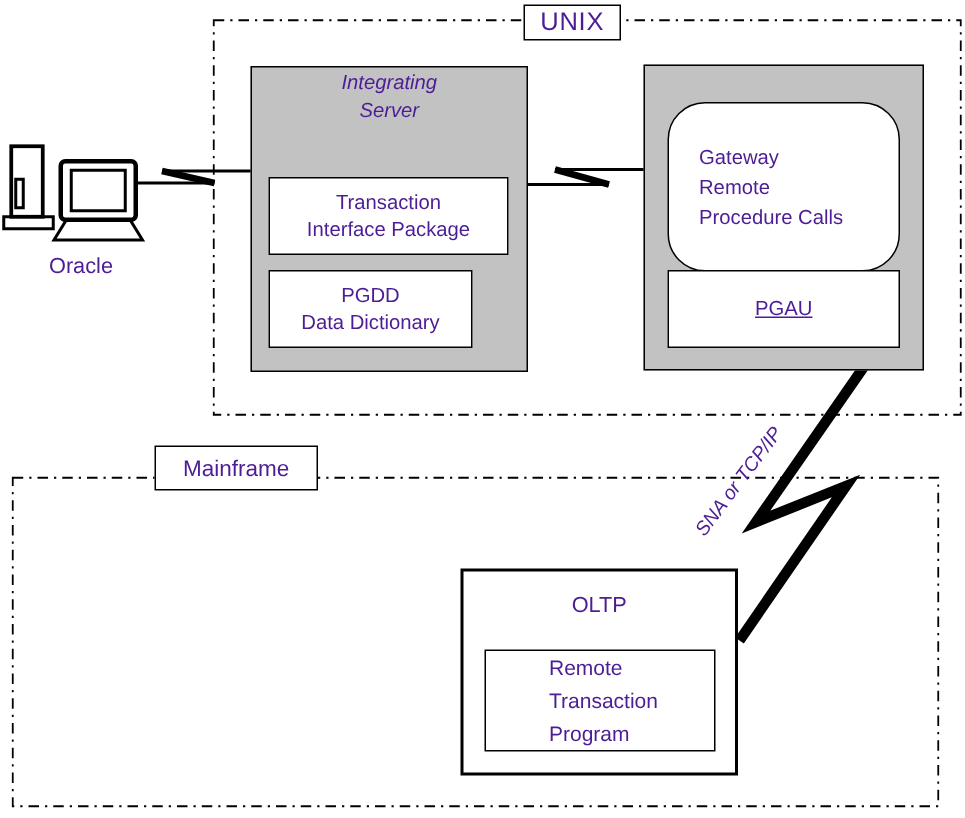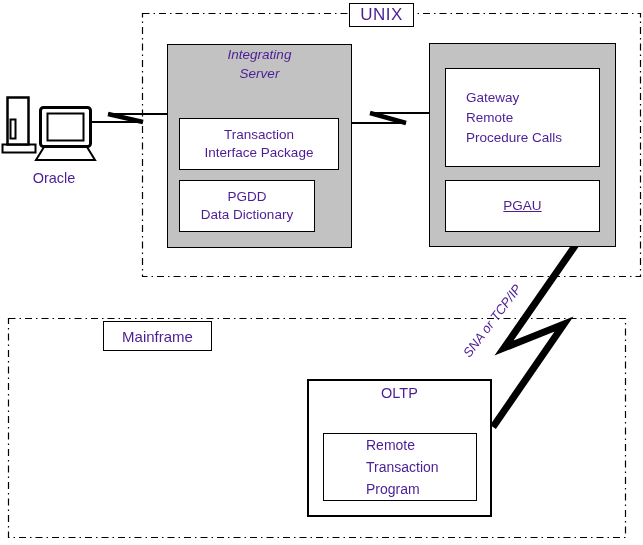--- a/index.html
+++ b/index.html
@@ -73,35 +73,35 @@
   <div class="abs graybox" style="left: 167px; top: 44px; width: 185px; height: 204px; background: rgb(194, 194, 194);">
     <div class="title-center" style="font-style:italic;">Integrating
 Server</div>
     <div class="abs whitebox" style="left:11px;top:73px;width:160px;height:52px;">Transaction
 Interface Package</div>
     <div class="abs whitebox" style="left:11px;top:135px;width:136px;height:52px;">PGDD
 Data Dictionary</div>
   </div>
 
   <div class="abs graybox" style="left: 429px; top: 43px; width: 187px; height: 204px; background: rgb(194, 194, 194);">
-    <div class="abs whitebox leftalign" style="left:15px;top:24px;width:155px;height:99px;padding-left:20px;line-height:20px;">Gateway
+    <div class="abs whitebox leftalign" style="left:15px;top:24px;width:155px;height:113px;padding-left:20px;line-height:20px;border-radius:25px;">Gateway
 Remote
 Procedure Calls</div>
     <div class="abs whitebox" style="left:15px;top:136px;width:155px;height:52px;text-decoration:underline;">PGAU</div>
   </div>
 
 
   <div class="abs" style="left:18px;top:170px;width:72px;text-align:center;font-size:14.5px;">Oracle</div>
 
-  <div class="abs labelbox" style="left:103px;top:321px;width:109px;height:30px;">
+  <div class="abs labelbox" style="left:103px;top:297px;width:109px;height:30px;">
     <span class="mainframe-text">Mainframe</span>
   </div>
 
   <div class="abs sna-label" style="left:466px;top:348px;">SNA or TCP/IP</div>
 
   <div class="abs oltp-outer" style="left:307px;top:379px;width:185px;height:138px;">
-    <div style="text-align:center;margin-top:4px;font-size:14.5px;">OLTP</div>
+    <div style="text-align:center;margin-top:15px;font-size:14.5px;">OLTP</div>
     <div class="abs whitebox leftalign" style="left:14px;top:52px;width:154px;height:68px;padding-left:42px;line-height:22px;font-size:14px;">Remote
 Transaction
 Program</div>
   </div>
 
 </div>
 
 </body></html>

